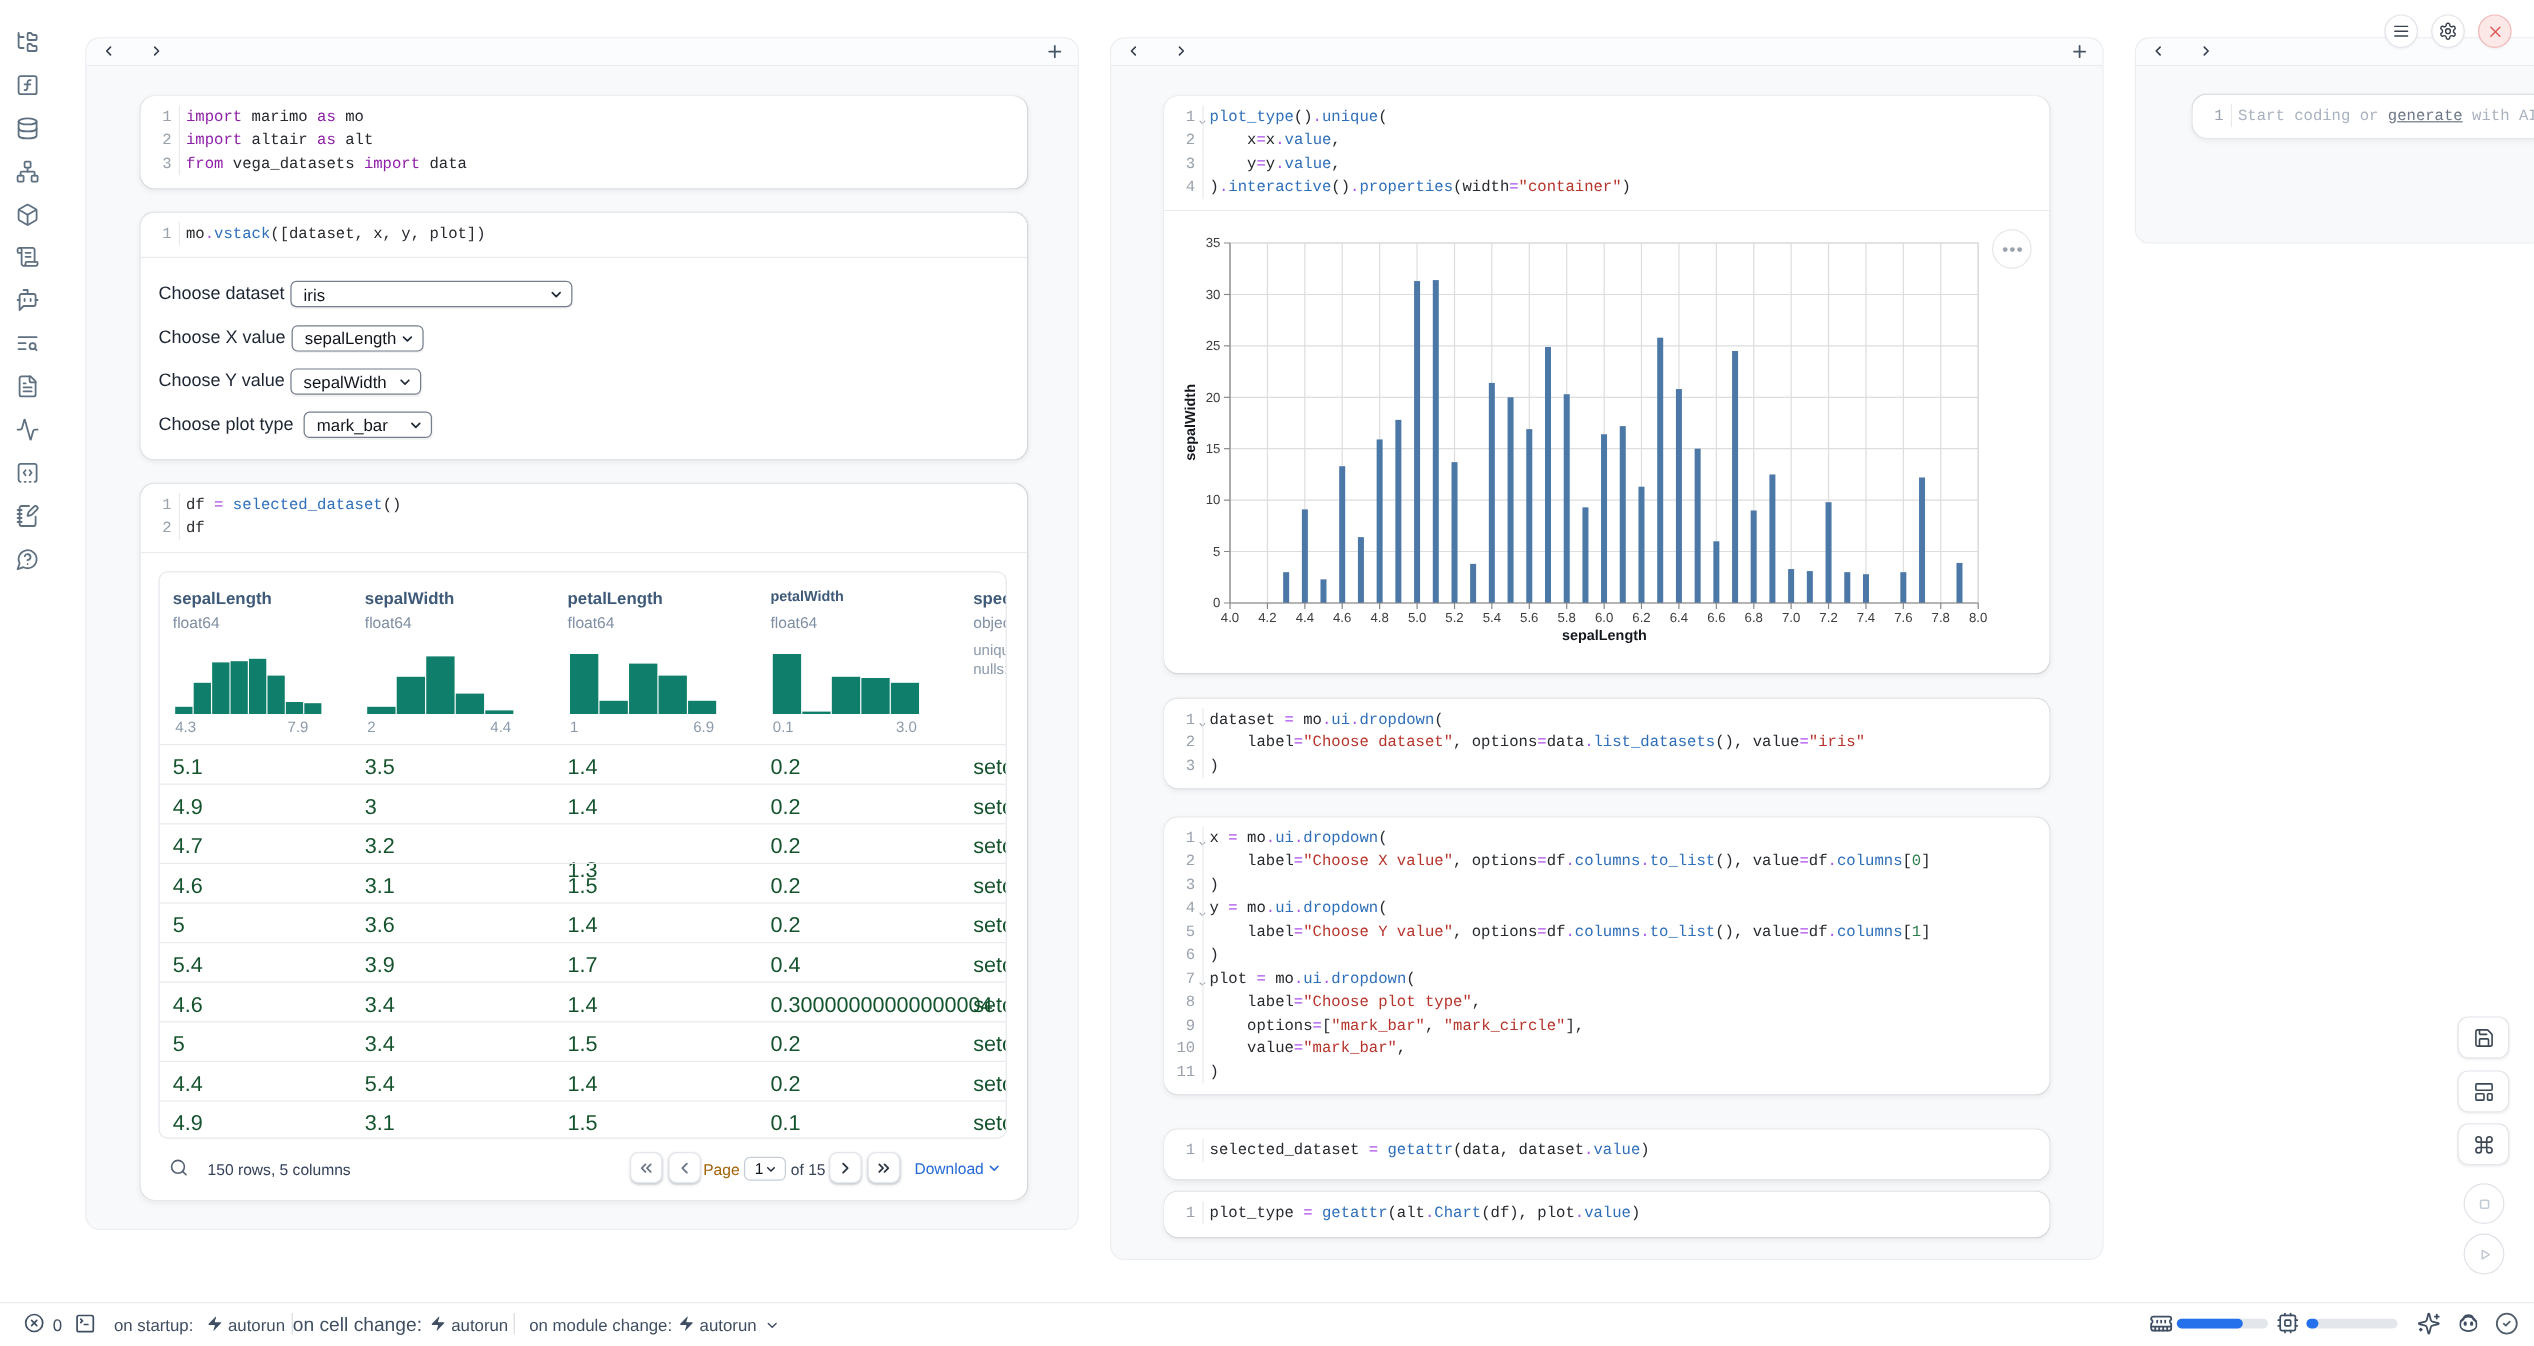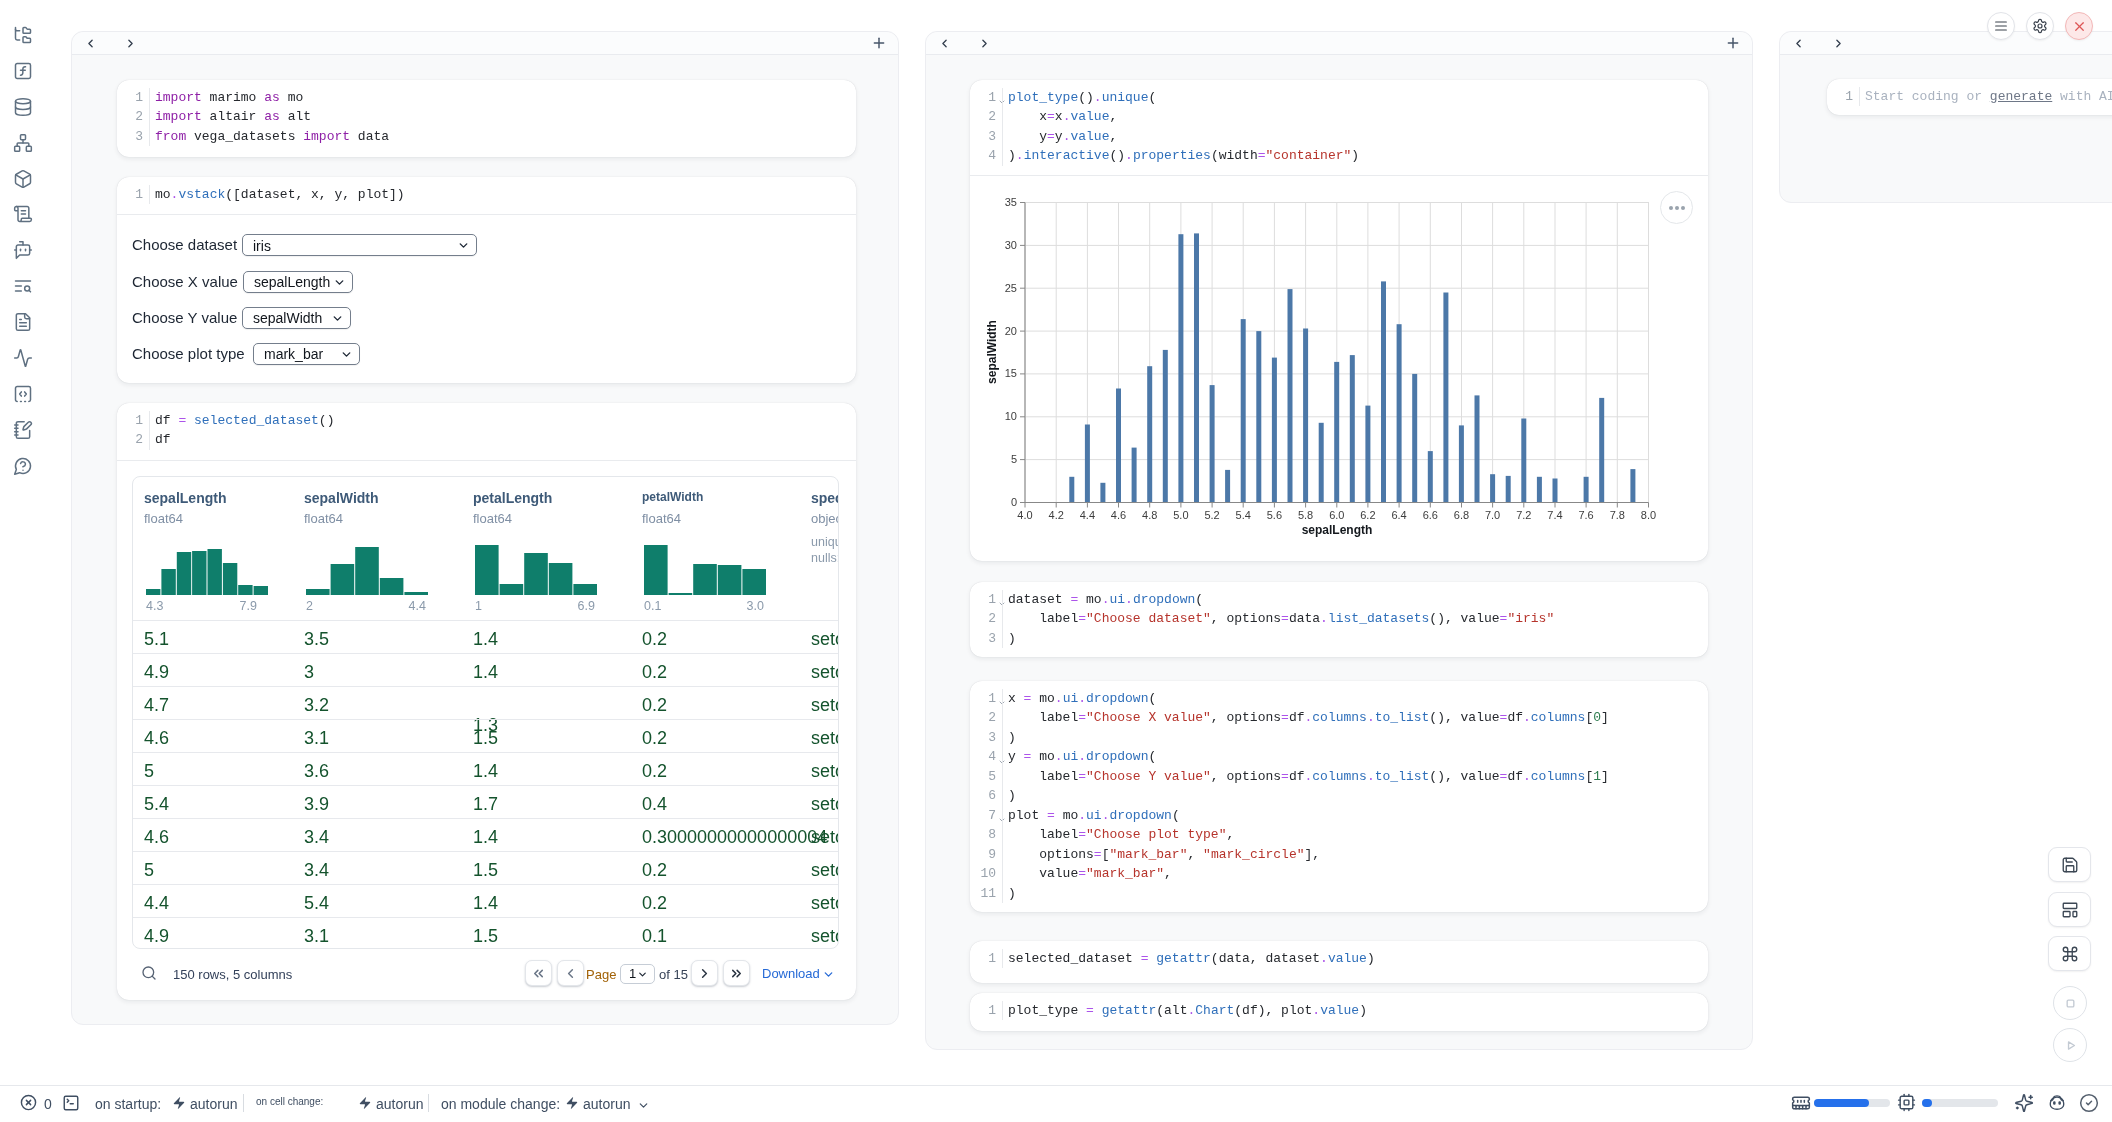--- a/index.html
+++ b/index.html
@@ -695,21 +695,21 @@
       <path d="m7 11 2-2-2-2"></path>
       <path d="M11 13h4"></path>
       <rect width="18" height="18" x="3" y="3" rx="2"></rect>
     </svg></div>
 <div class="abs" style="left:95px; top:1096px; font-size:14px; color:#3f4e62;">on startup:</div>
 <div class="abs" style="left:172px; top:1096px; width:14px; height:14px;"><svg width="14" height="14" viewBox="0 0 24 24" fill="#3f4e62"> 
       <path d="M4 14a1 1 0 0 1-.78-1.63l9.9-10.2a.5.5 0 0 1 .86.46l-1.92 6.02A1 1 0 0 0 13 10h7a1 1 0 0 1 .78 1.63l-9.9 10.2a.5.5 0 0 1-.86-.46l1.92-6.02A1 1 0 0 0 11 14z"></path>
     </svg></div>
 <div class="abs" style="left:190px; top:1096px; font-size:14px; color:#3f4e62;">autorun</div>
 <div class="abs" style="left:243px; top:1094px; width:1px; height:18px; background:#d8dce1;"></div>
-<div class="abs" style="left:256px; top:1096px; font-size:10px; color:#3f4e62;">on cell change:</div>
+<div class="abs" style="left:244px; top:1096px; font-size:16px; color:#3f4e62;">on cell change:</div>
 <div class="abs" style="left:358px; top:1096px; width:14px; height:14px;"><svg width="14" height="14" viewBox="0 0 24 24" fill="#3f4e62"> 
       <path d="M4 14a1 1 0 0 1-.78-1.63l9.9-10.2a.5.5 0 0 1 .86.46l-1.92 6.02A1 1 0 0 0 13 10h7a1 1 0 0 1 .78 1.63l-9.9 10.2a.5.5 0 0 1-.86-.46l1.92-6.02A1 1 0 0 0 11 14z"></path>
     </svg></div>
 <div class="abs" style="left:376px; top:1096px; font-size:14px; color:#3f4e62;">autorun</div>
 <div class="abs" style="left:428px; top:1094px; width:1px; height:18px; background:#d8dce1;"></div>
 <div class="abs" style="left:441px; top:1096px; font-size:14px; color:#3f4e62;">on module change:</div>
 <div class="abs" style="left:565px; top:1096px; width:14px; height:14px;"><svg width="14" height="14" viewBox="0 0 24 24" fill="#3f4e62"> 
       <path d="M4 14a1 1 0 0 1-.78-1.63l9.9-10.2a.5.5 0 0 1 .86.46l-1.92 6.02A1 1 0 0 0 13 10h7a1 1 0 0 1 .78 1.63l-9.9 10.2a.5.5 0 0 1-.86-.46l1.92-6.02A1 1 0 0 0 11 14z"></path>
     </svg></div>
 <div class="abs" style="left:583px; top:1096px; font-size:14px; color:#3f4e62;">autorun</div>

